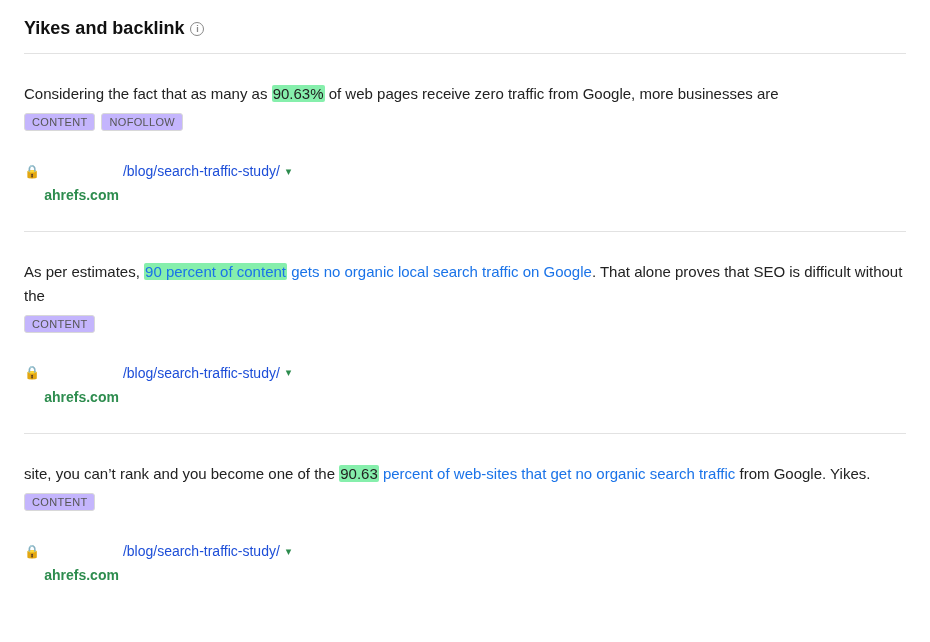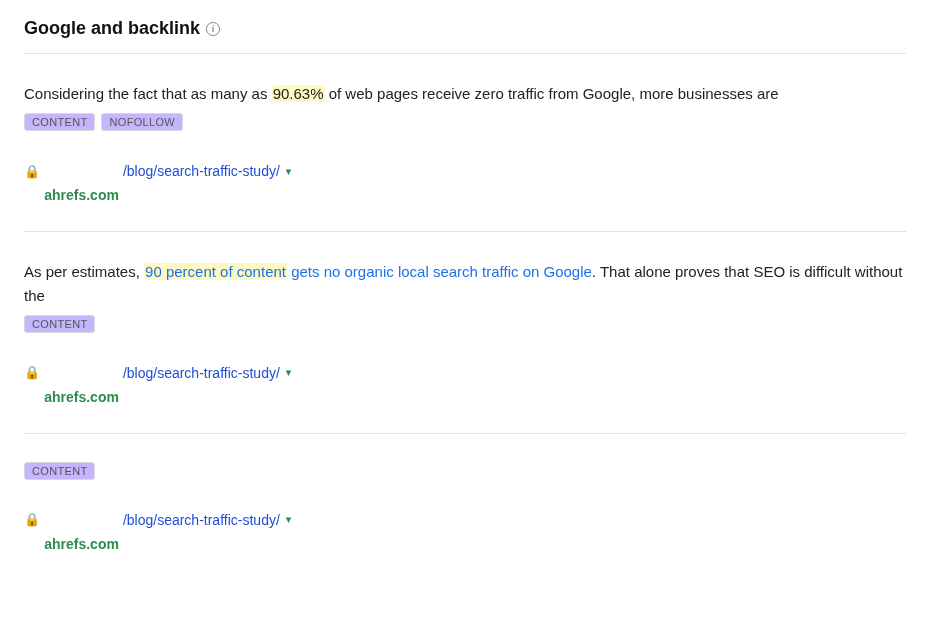--- a/index.html
+++ b/index.html
@@ -53,21 +53,21 @@
     }
 
     .result-text {
       font-size: 15px;
       color: #222;
       line-height: 1.55;
       margin-bottom: 8px;
     }
 
     .highlight {
-      background-color: #fef9c3;
+      background-color: #86efac;
       padding: 0 1px;
       border-radius: 2px;
     }
 
     .link-text {
       color: #1a73e8;
       text-decoration: none;
     }
 
     .tags-row {
@@ -119,21 +119,21 @@
       font-size: 11px;
       margin-left: 2px;
     }
   </style>
 </head>
 <body>
 
 <div class="page-container">
 
   <div class="page-title">
-    <span>Google and backlink</span>
+    <span>Yikes and backlink</span>
     <span class="info-icon">i</span>
   </div>
 
   <hr class="divider">
 
   <div class="result-block">
     <div class="result-text">
       <span>Considering the fact that as many as </span><span class="highlight">90.63%</span><span> of web pages receive zero traffic from Google, more businesses are</span>
     </div>
     <div class="tags-row">
@@ -161,20 +161,23 @@
       <span class="lock-icon">🔒</span>
       <span class="url-text">ahrefs.com</span>
         <span class="url-path">/blog/search-traffic-study/</span>
       <span class="dropdown-arrow">▾</span>
     </div>
   </div>
 
   <hr class="divider">
 
   <div class="result-block">
+    <div class="result-text">
+      <span>site, you can’t rank and you become one of the </span><span class="highlight">90.63</span><span class="link-text"> percent of web-sites that get no organic search traffic</span><span> from Google. Yikes.</span>
+    </div>
     <div class="tags-row">
       <span class="tag">CONTENT</span>
     </div>
     <div class="url-row">
       <span class="lock-icon">🔒</span>
       <span class="url-text">ahrefs.com</span>
         <span class="url-path">/blog/search-traffic-study/</span>
       <span class="dropdown-arrow">▾</span>
     </div>
   </div>

